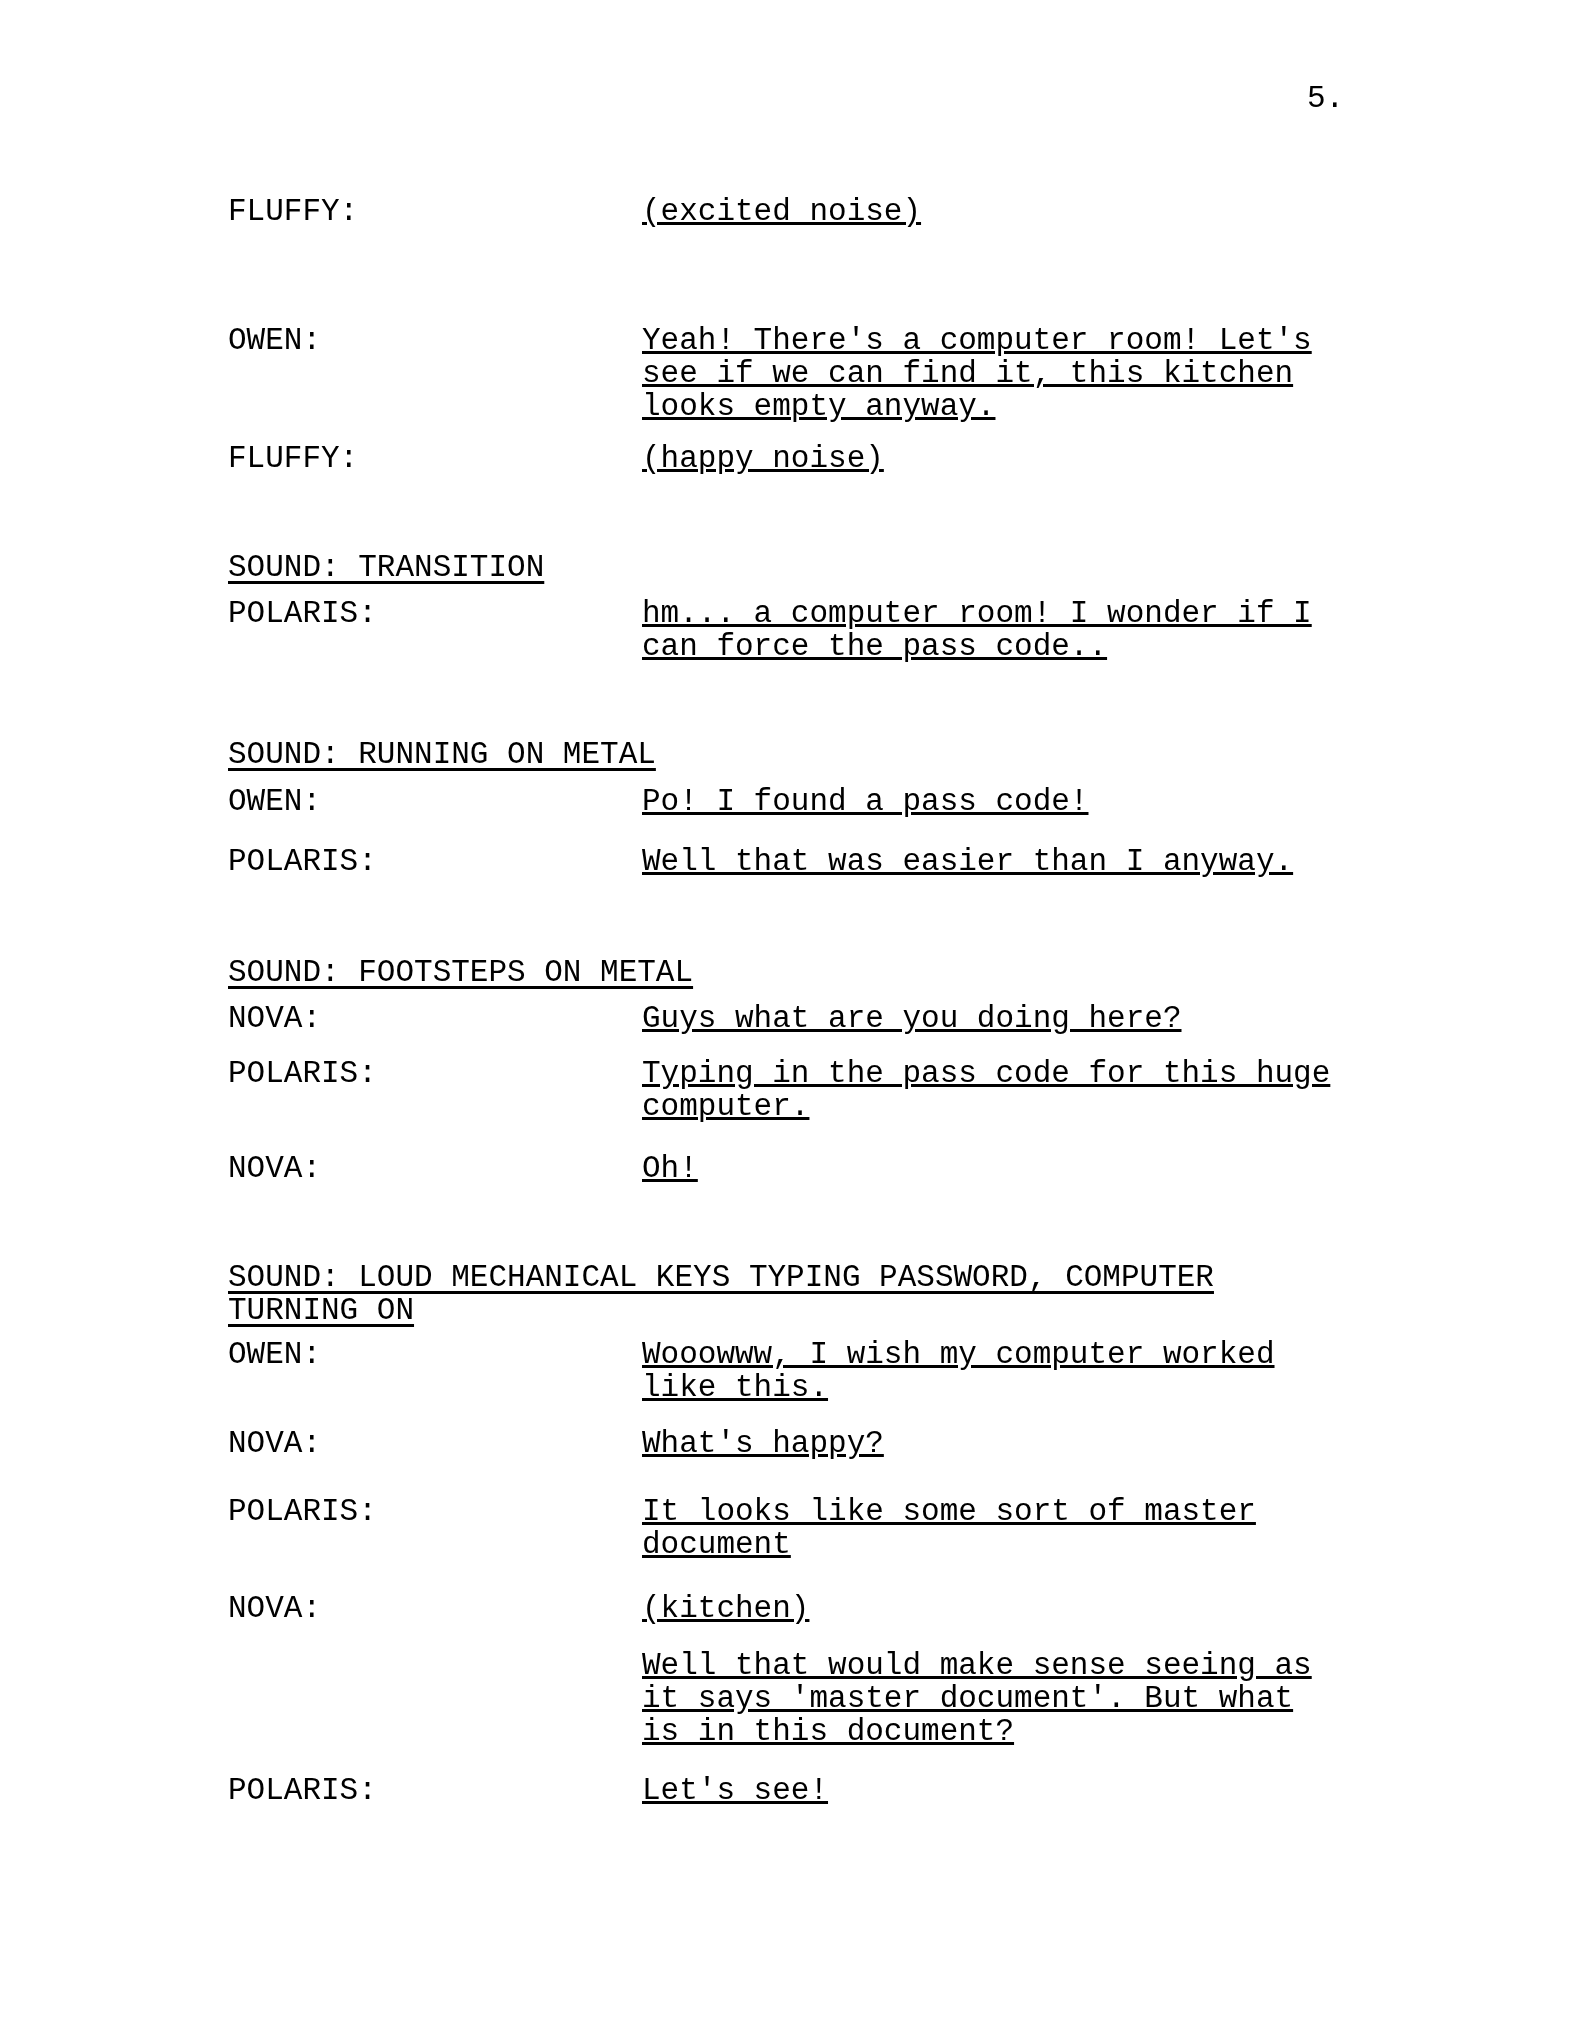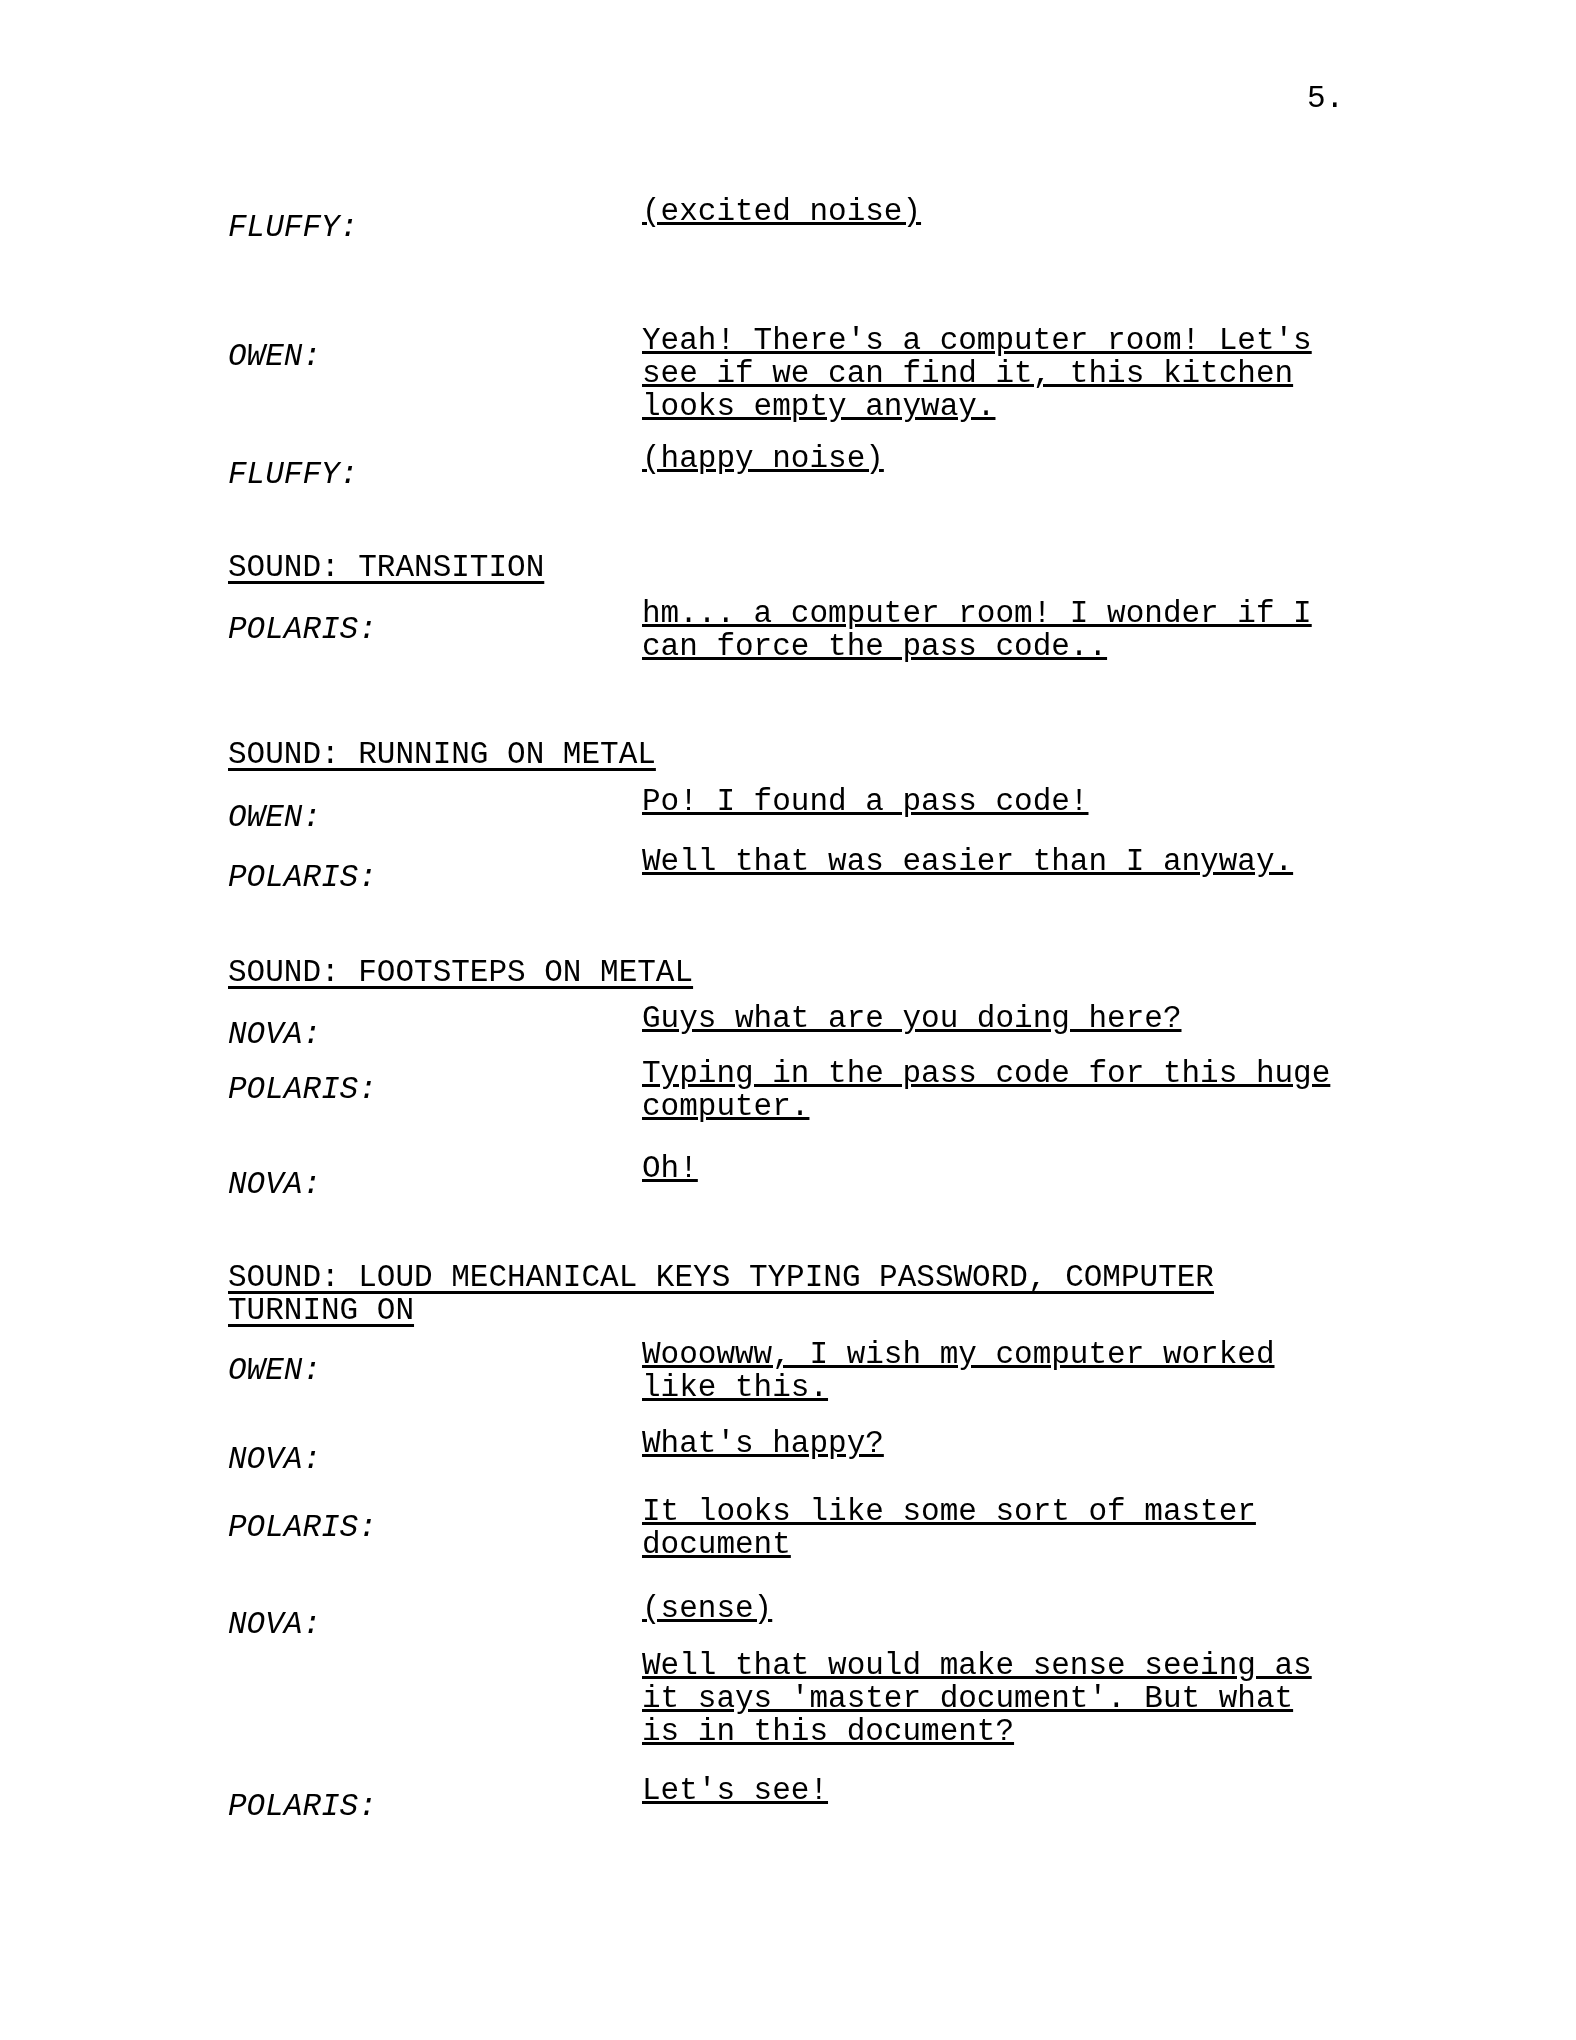--- a/index.html
+++ b/index.html
@@ -25,23 +25,22 @@
     white-space: pre;
   }
   .block {
     position: absolute;
     left: 0;
     right: 0;
   }
   .char {
     position: absolute;
     left: 228px;
-    top: 16px;
+    top: 0;
     white-space: pre;
-    font-style: italic;
   }
   .dialogue {
     position: absolute;
     left: 642px;
     top: 0;
     white-space: pre;
     text-decoration: underline;
   }
   .sound {
     position: absolute;
@@ -138,21 +137,21 @@
   </div>
 
   <div class="block" style="top:1495px">
     <div class="char">POLARIS:</div>
     <div class="dialogue">It looks like some sort of master
 document</div>
   </div>
 
   <div class="block" style="top:1592px">
     <div class="char">NOVA:</div>
-    <div class="dialogue">(sense)</div>
+    <div class="dialogue">(kitchen)</div>
   </div>
 
   <div class="block" style="top:1649px">
     <div class="char"></div>
     <div class="dialogue">Well that would make sense seeing as
 it says 'master document'. But what
 is in this document?</div>
   </div>
 
   <div class="block" style="top:1774px">

